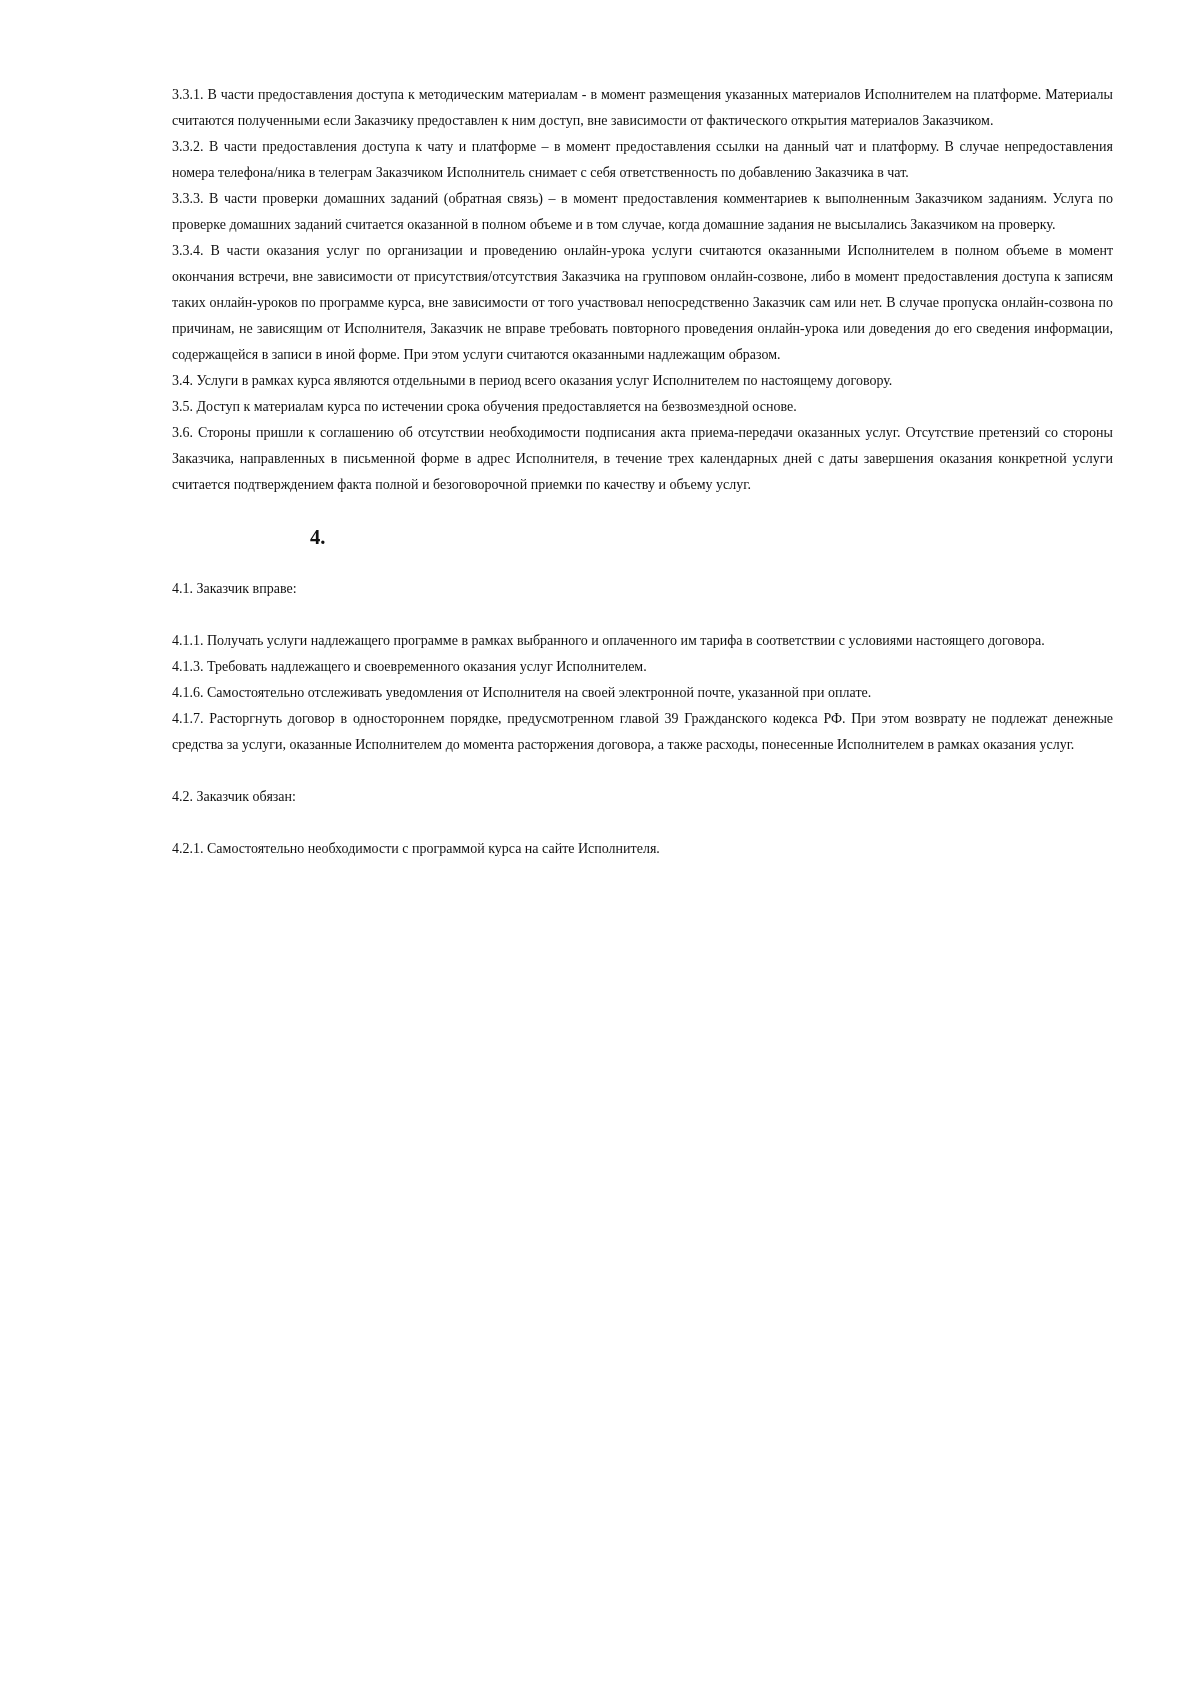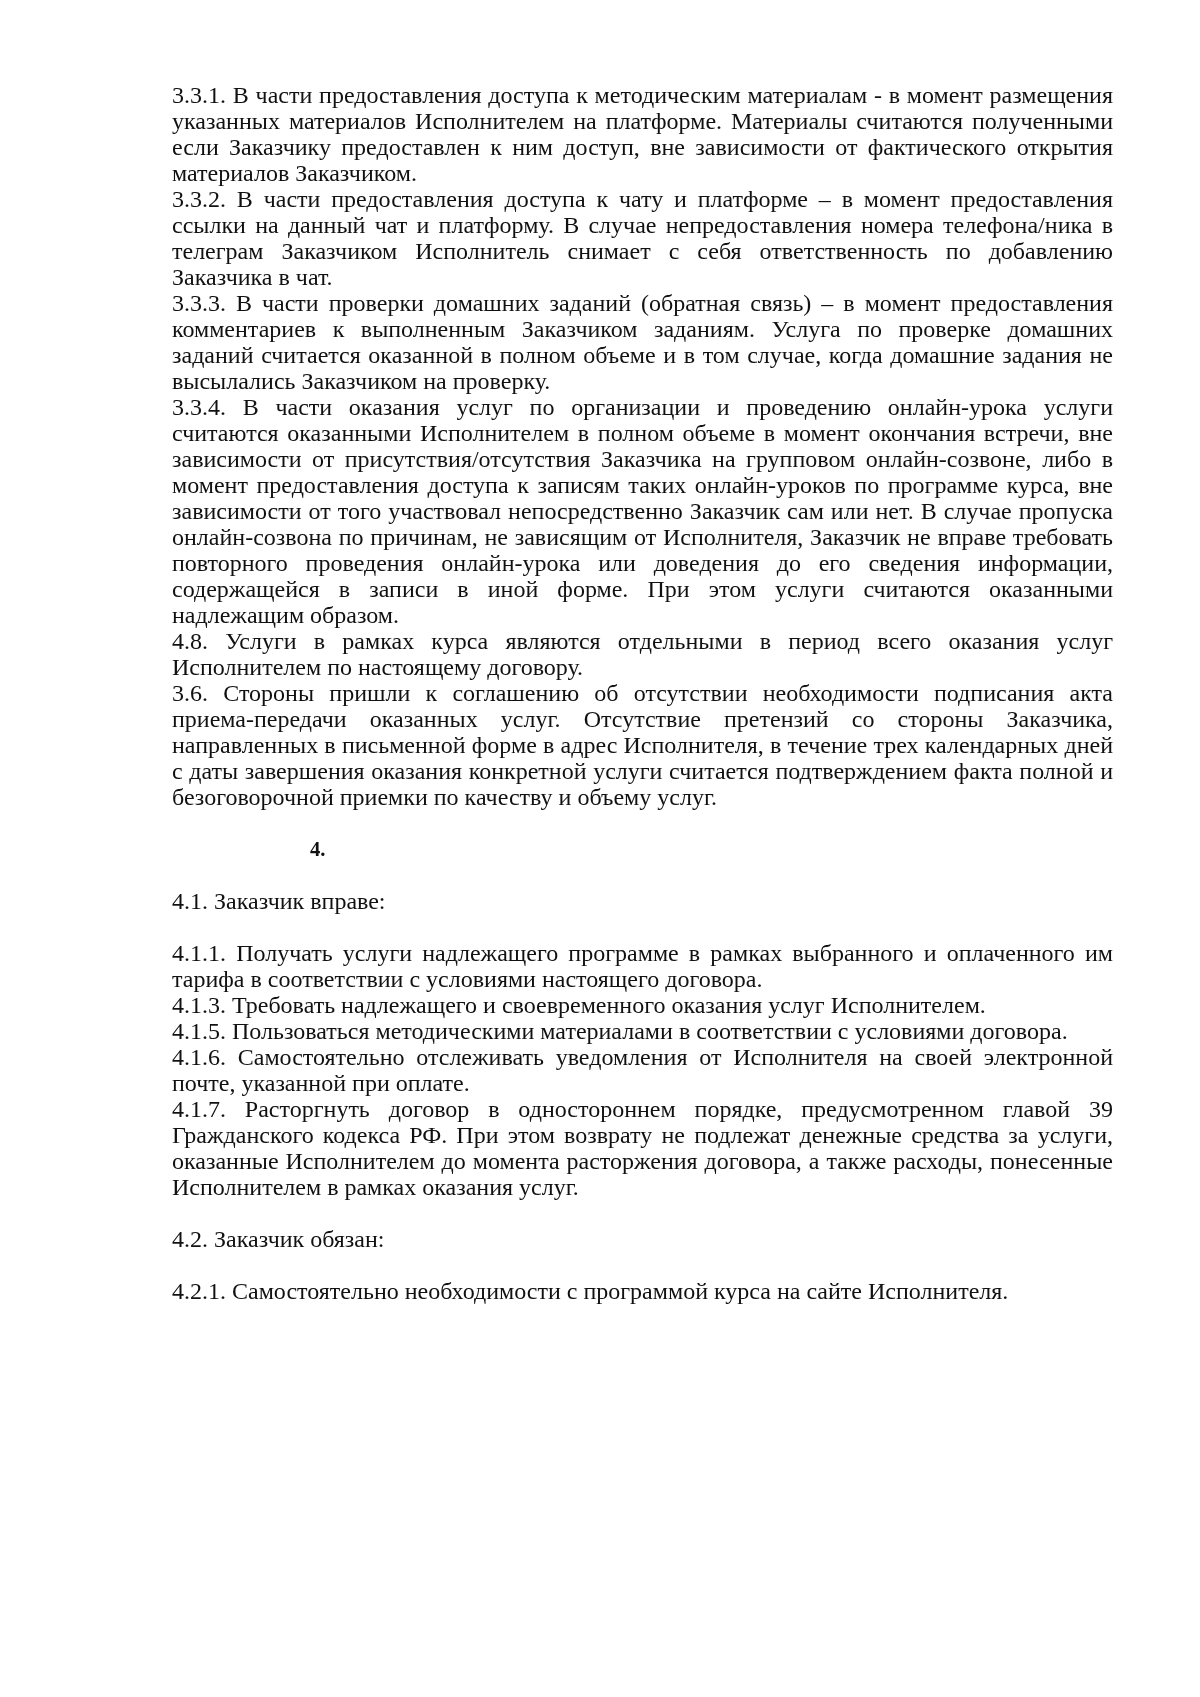--- a/index.html
+++ b/index.html
@@ -15,21 +15,21 @@
     font-family: "Liberation Serif", "DejaVu Serif", serif;
     color: #111111;
   }
   .page {
     position: absolute;
     left: 172px;
     top: 82px;
     width: 941px;
   }
   .para {
-    font-size: 24px;
+    font-size: 14px;
     line-height: 26px;
     text-align: justify;
     margin: 0;
     hyphens: none;
   }
   .gap {
     height: 26px;
   }
   .heading {
     font-weight: bold;
@@ -47,38 +47,38 @@
 </style>
 </head>
 <body>
 
 <div class="page">
 
   <p class="para">3.3.1. В части предоставления доступа к методическим материалам - в момент размещения указанных материалов Исполнителем на платформе. Материалы считаются полученными если Заказчику предоставлен к ним доступ, вне зависимости от фактического открытия материалов Заказчиком.</p>
   <p class="para">3.3.2. В части предоставления доступа к чату и платформе – в момент предоставления ссылки на данный чат и платформу. В случае непредоставления номера телефона/ника в телеграм Заказчиком Исполнитель снимает с себя ответственность по добавлению Заказчика в чат.</p>
   <p class="para">3.3.3. В части проверки домашних заданий (обратная связь) – в момент предоставления комментариев к выполненным Заказчиком заданиям. Услуга по проверке домашних заданий считается оказанной в полном объеме и в том случае, когда домашние задания не высылались Заказчиком на проверку.</p>
   <p class="para">3.3.4. В части оказания услуг по организации и проведению онлайн-урока услуги считаются оказанными Исполнителем в полном объеме в момент окончания встречи, вне зависимости от присутствия/отсутствия Заказчика на групповом онлайн-созвоне, либо в момент предоставления доступа к записям таких онлайн-уроков по программе курса, вне зависимости от того участвовал непосредственно Заказчик сам или нет. В случае пропуска онлайн-созвона по причинам, не зависящим от Исполнителя, Заказчик не вправе требовать повторного проведения онлайн-урока или доведения до его сведения информации, содержащейся в записи в иной форме. При этом услуги считаются оказанными надлежащим образом.</p>
-  <p class="para">4.8. Услуги в рамках курса являются отдельными в период всего оказания услуг Исполнителем по настоящему договору.</p>
+  <p class="para">3.4. Услуги в рамках курса являются отдельными в период всего оказания услуг Исполнителем по настоящему договору.</p>
+  <p class="para">3.5. Доступ к материалам курса по истечении срока обучения предоставляется на безвозмездной основе.</p>
   <p class="para">3.6. Стороны пришли к соглашению об отсутствии необходимости подписания акта приема-передачи оказанных услуг. Отсутствие претензий со стороны Заказчика, направленных в письменной форме в адрес Исполнителя, в течение трех календарных дней с даты завершения оказания конкретной услуги считается подтверждением факта полной и безоговорочной приемки по качеству и объему услуг.</p>
 
   <div class="gap"></div>
 
   <h2 class="heading">
     <span class="num">4.</span>
   </h2>
 
   <div class="gap"></div>
 
   <p class="para">4.1. Заказчик вправе:</p>
 
   <div class="gap"></div>
 
   <p class="para">4.1.1. Получать услуги надлежащего программе в рамках выбранного и оплаченного им тарифа в соответствии с условиями настоящего договора.</p>
   <p class="para">4.1.3. Требовать надлежащего и своевременного оказания услуг Исполнителем.</p>
-  <p class="para">4.1.5. Пользоваться методическими материалами в соответствии с условиями договора.</p>
   <p class="para">4.1.6. Самостоятельно отслеживать уведомления от Исполнителя на своей электронной почте, указанной при оплате.</p>
   <p class="para">4.1.7. Расторгнуть договор в одностороннем порядке, предусмотренном главой 39 Гражданского кодекса РФ. При этом возврату не подлежат денежные средства за услуги, оказанные Исполнителем до момента расторжения договора, а также расходы, понесенные Исполнителем в рамках оказания услуг.</p>
 
   <div class="gap"></div>
 
   <p class="para">4.2. Заказчик обязан:</p>
 
   <div class="gap"></div>
 
   <p class="para">4.2.1. Самостоятельно необходимости с программой курса на сайте Исполнителя.</p>

